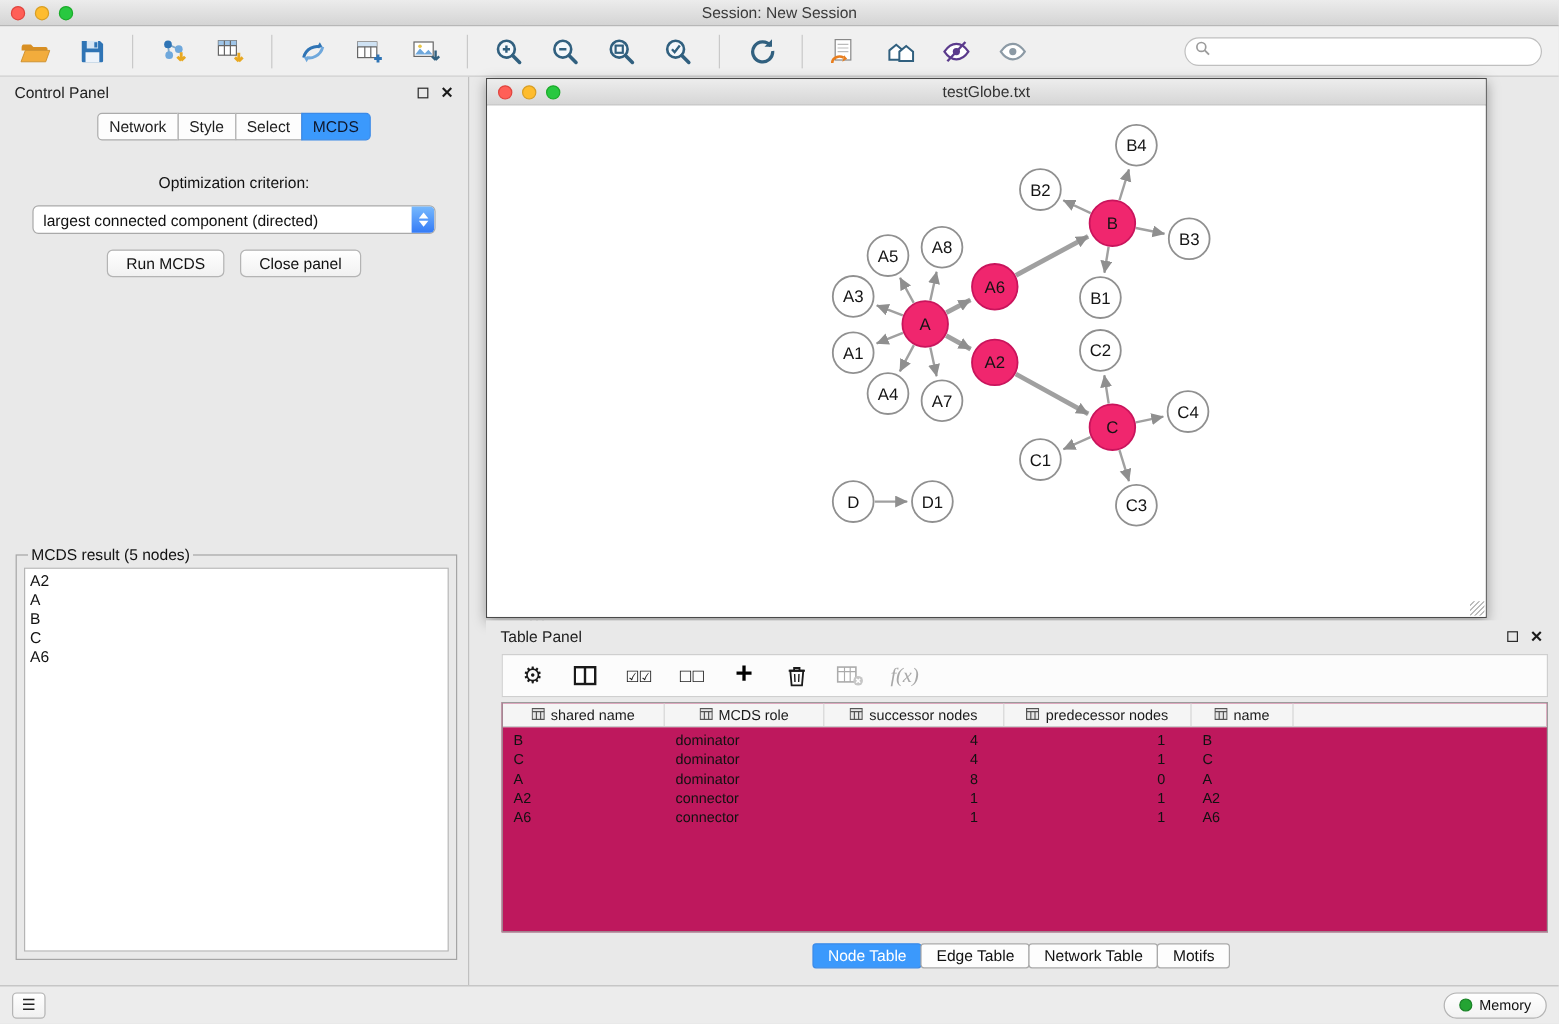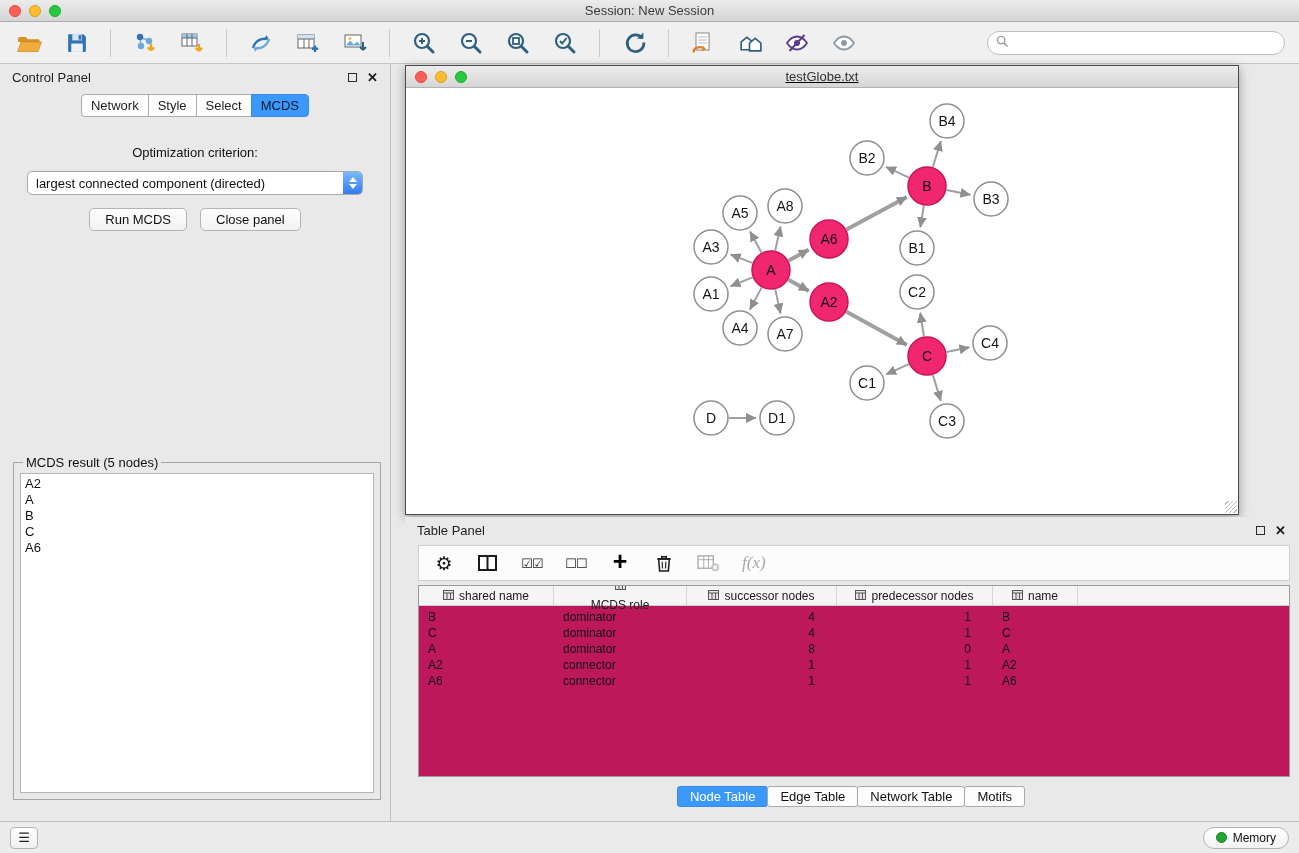--- a/index.html
+++ b/index.html
@@ -89,21 +89,20 @@
   }
   .mcds-fieldset legend { font-size:13px; color:#111; padding:0 3px; margin-left:3px; }
   .mcds-list { flex:1; background:#FFF; border:1px solid #B5B5B5; overflow:hidden; padding:2px 4px; }
   .mcds-item { font-size:13px; color:#111; line-height:16px; }
 
   
   .network-window {
     position:absolute; left:405px; top:1px; width:834px; height:450px;
     background:#FFF; border:1px solid #4A4A4A;
     box-shadow:0 3px 10px rgba(0,0,0,0.35);
-    text-decoration:underline;
   }
   .nw-titlebar {
     height:22px; background:linear-gradient(#EDEDED,#D6D6D6);
     border-bottom:1px solid #B3B3B3;
     display:flex; align-items:center; justify-content:center; position:relative;
   }
   .nw-titlebar .tl-group { position:absolute; left:9px; top:5px; display:flex; gap:8px; }
   .nw-titlebar .title { font-size:13px; color:#333; }
   .nw-canvas { position:relative; width:100%; height:426px; background:#FFF; overflow:hidden; }
   #graph-svg text { font:14px "Liberation Sans", sans-serif; fill:#141414; }
@@ -131,21 +130,21 @@
   }
   .thead { display:flex; height:20px; background:#F5F5F5; border-bottom:1px solid #CCC; }
   .th {
     display:flex; align-items:center; justify-content:center; gap:5px;
     font-size:12px; color:#1A1A1A; border-right:1px solid #D6D6D6; height:100%;
   }
   .tbody { padding-top:3px; }
   .tr { display:flex; height:16px; }
   .td { font-size:12px; color:#111; line-height:16px; padding-left:9px; overflow:hidden; white-space:nowrap; }
   .td.num { text-align:right; padding-right:22px; padding-left:0; }
-  .col0 { width:135px; } .col1 { width:133px;flex-direction:column; } .col2 { width:150px; }
+  .col0 { width:135px; } .col1 { width:133px; } .col2 { width:150px; }
   .col3 { width:156px; } .col4 { width:85px; } .colF { flex:1; border-right:none; }
 
   .tp-tabs { display:flex; justify-content:center; margin-top:9px; }
   .bt-tab {
     font-size:13px; color:#111; padding:2px 12px; background:#FDFDFD;
     border:1px solid #A9A9A9; margin-left:-1px; border-radius:3px;
   }
   .bt-tab.active { background:#3B99FC; color:#FFF; border-color:#3B8AE8; }
 
   .splitter-dots { position:absolute; left:440px; top:452px; width:14px; height:5px;

